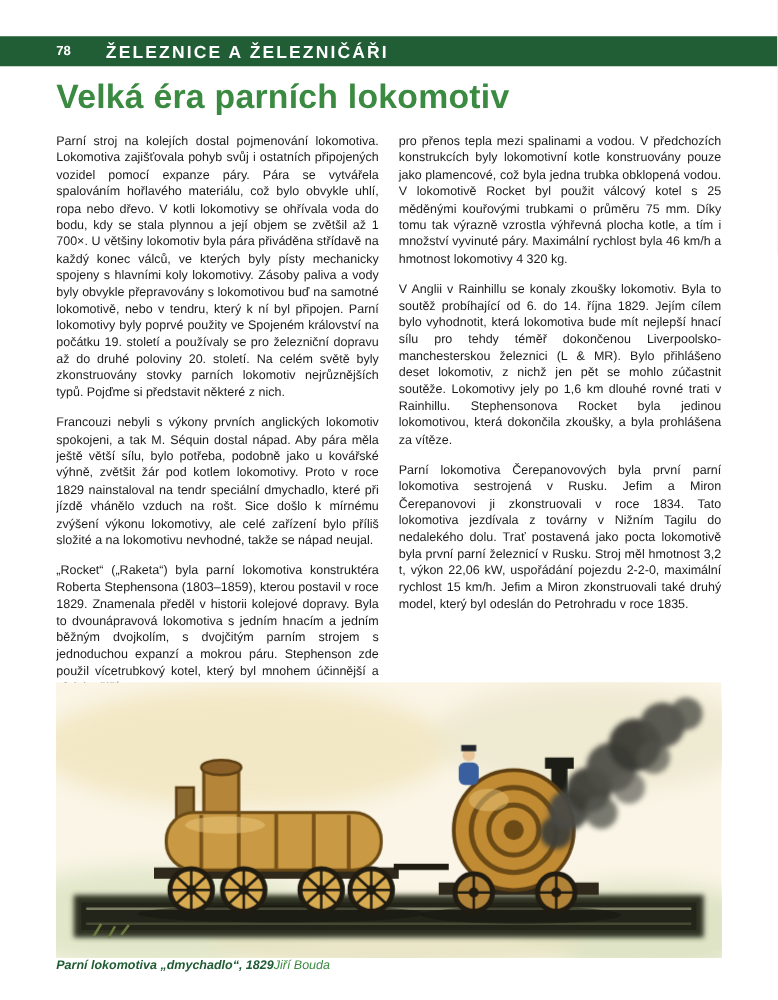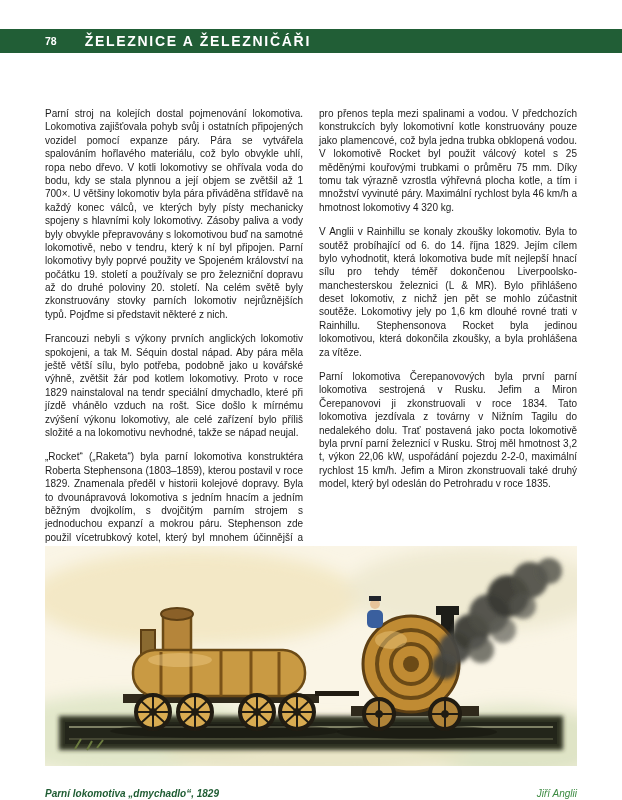--- a/index.html
+++ b/index.html
@@ -61,38 +61,38 @@
   figure {
     position: absolute;
     left: 45px; top: 546px;
     width: 532px;
     margin: 0;
   }
   .art { width: 532px; height: 220px; background: #faf5e6; }
   .art svg { display: block; }
   figcaption {
     display: flex;
-    justify-content: space-between;
-    margin-top: 22px;
+    margin-top: 1px;
     font-size: 10px;
     font-style: italic;
   }
   .cap-left { font-weight: bold; color: #1f5c33; }
   .cap-right { color: #3b8a41; }
 </style>
 </head>
 <body>
 
 <div class="page">
 
   <header class="page-header">
     <span class="page-number">78</span>
     <span class="section-title">ŽELEZNICE A ŽELEZNIČÁŘI</span>
   </header>
 
+  <h1 class="article-title">Velká éra parních lokomotiv</h1>
 
   <div class="columns">
     <div class="col">
       <p>Parní stroj na kolejích dostal pojmenování lokomotiva. Lokomotiva zajišťovala pohyb svůj i ostatních připojených vozidel pomocí expanze páry. Pára se vytvářela spalováním hořlavého materiálu, což bylo obvykle uhlí, ropa nebo dřevo. V kotli lokomotivy se ohřívala voda do bodu, kdy se stala plynnou a její objem se zvětšil až 1 700×. U většiny lokomotiv byla pára přiváděna střídavě na každý konec válců, ve kterých byly písty mechanicky spojeny s hlavními koly lokomotivy. Zásoby paliva a vody byly obvykle přepravovány s lokomotivou buď na samotné lokomotivě, nebo v tendru, který k ní byl připojen. Parní lokomotivy byly poprvé použity ve Spojeném království na počátku 19. století a používaly se pro železniční dopravu až do druhé poloviny 20. století. Na celém světě byly zkonstruovány stovky parních lokomotiv nejrůznějších typů. Pojďme si představit některé z nich.</p>
       <p>Francouzi nebyli s výkony prvních anglických lokomotiv spokojeni, a tak M. Séquin dostal nápad. Aby pára měla ještě větší sílu, bylo potřeba, podobně jako u kovářské výhně, zvětšit žár pod kotlem lokomotivy. Proto v roce 1829 nainstaloval na tendr speciální dmychadlo, které při jízdě vhánělo vzduch na rošt. Sice došlo k mírnému zvýšení výkonu lokomotivy, ale celé zařízení bylo příliš složité a na lokomotivu nevhodné, takže se nápad neujal.</p>
       <p>„Rocket“ („Raketa“) byla parní lokomotiva konstruktéra Roberta Stephensona (1803–1859), kterou postavil v roce 1829. Znamenala předěl v historii kolejové dopravy. Byla to dvounápravová lokomotiva s jedním hnacím a jedním běžným dvojkolím, s dvojčitým parním strojem s jednoduchou expanzí a mokrou páru. Stephenson zde použil vícetrubkový kotel, který byl mnohem účinnější a efektivnější</p>
     </div>
     <div class="col">
       <p>pro přenos tepla mezi spalinami a vodou. V předchozích konstrukcích byly lokomotivní kotle konstruovány pouze jako plamencové, což byla jedna trubka obklopená vodou. V lokomotivě Rocket byl použit válcový kotel s 25 měděnými kouřovými trubkami o průměru 75 mm. Díky tomu tak výrazně vzrostla výhřevná plocha kotle, a tím i množství vyvinuté páry. Maximální rychlost byla 46 km/h a hmotnost lokomotivy 4 320 kg.</p>
       <p>V Anglii v Rainhillu se konaly zkoušky lokomotiv. Byla to soutěž probíhající od 6. do 14. října 1829. Jejím cílem bylo vyhodnotit, která lokomotiva bude mít nejlepší hnací sílu pro tehdy téměř dokončenou Liverpoolsko-manchesterskou železnici (L &amp; MR). Bylo přihlášeno deset lokomotiv, z nichž jen pět se mohlo zúčastnit soutěže. Lokomotivy jely po 1,6 km dlouhé rovné trati v Rainhillu. Stephensonova Rocket byla jedinou lokomotivou, která dokončila zkoušky, a byla prohlášena za vítěze.</p>
@@ -210,17 +210,17 @@
           <circle cx="485" cy="34" r="18" fill="#4a4a43" opacity="0.9"></circle>
           <circle cx="504" cy="25" r="13" fill="#57574f" opacity="0.85"></circle>
           <circle cx="436" cy="104" r="13" fill="#5a5a52" opacity="0.8"></circle>
           <circle cx="458" cy="84" r="13" fill="#60605a" opacity="0.7"></circle>
           <circle cx="478" cy="60" r="13" fill="#52524b" opacity="0.7"></circle>
         </g>
       </svg>
     </div>
     <figcaption>
       <span class="cap-left">Parní lokomotiva „dmychadlo“, 1829</span>
-      <span class="cap-right">Jiří Anglii</span>
+      <span class="cap-right">Jiří Bouda</span>
     </figcaption>
   </figure>
 
 </div>
 
 </body></html>

